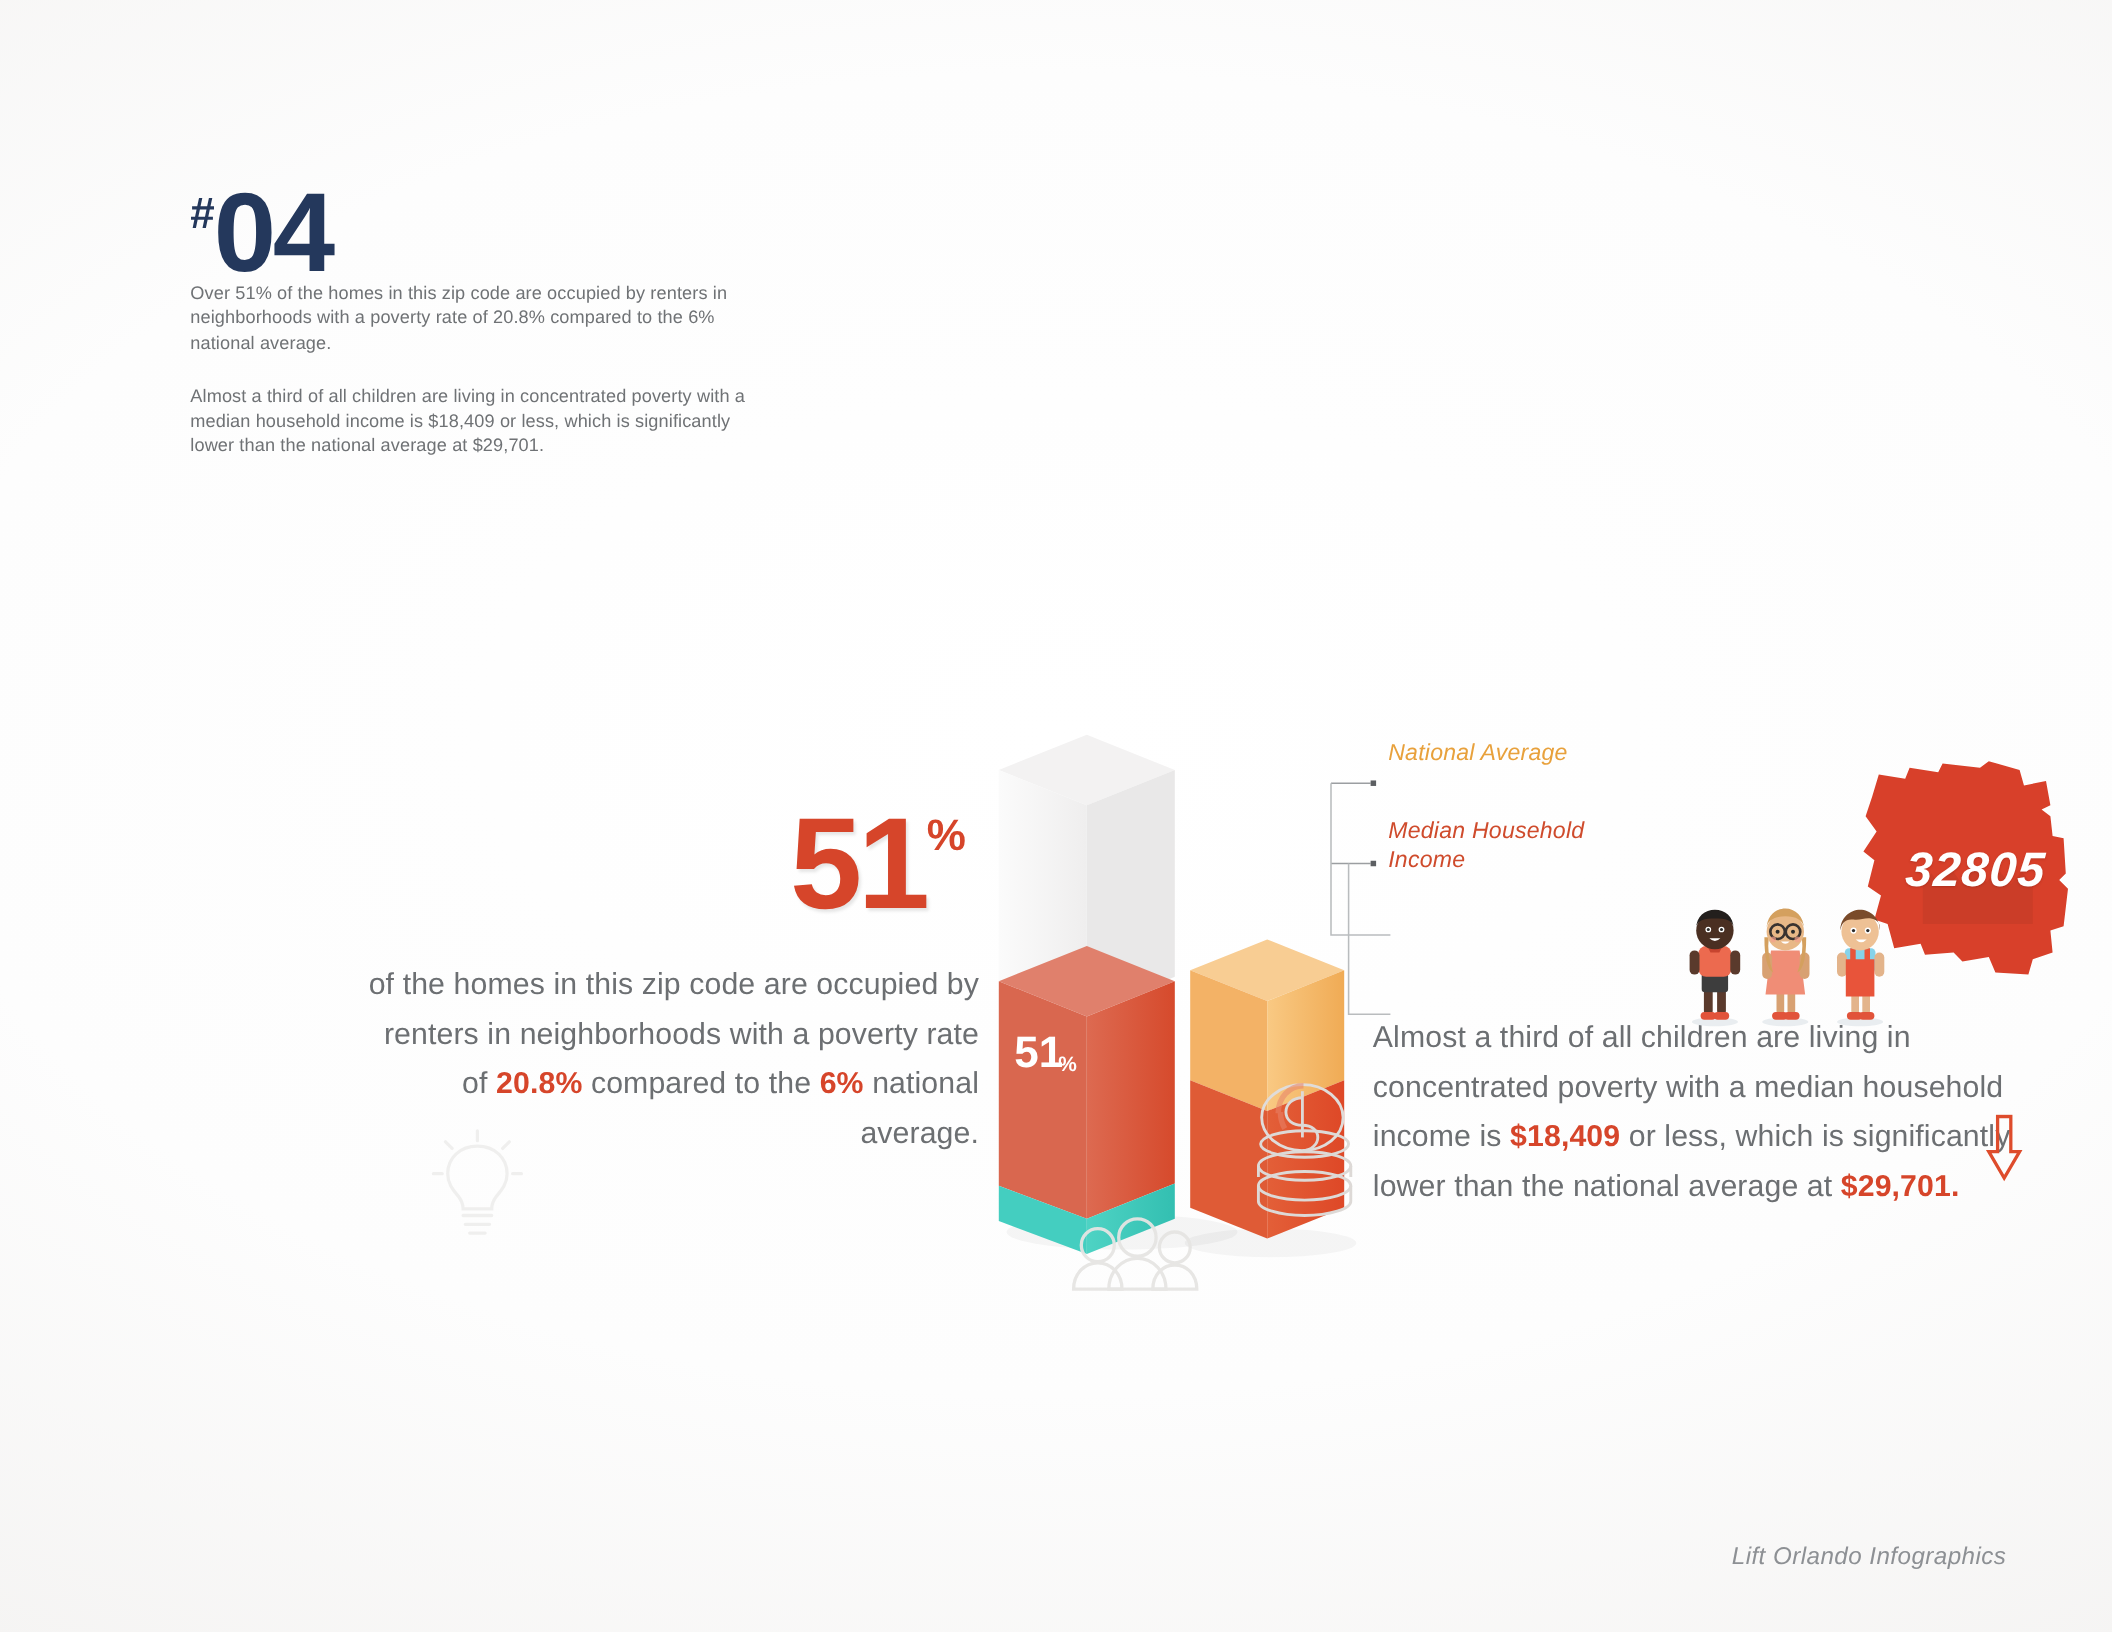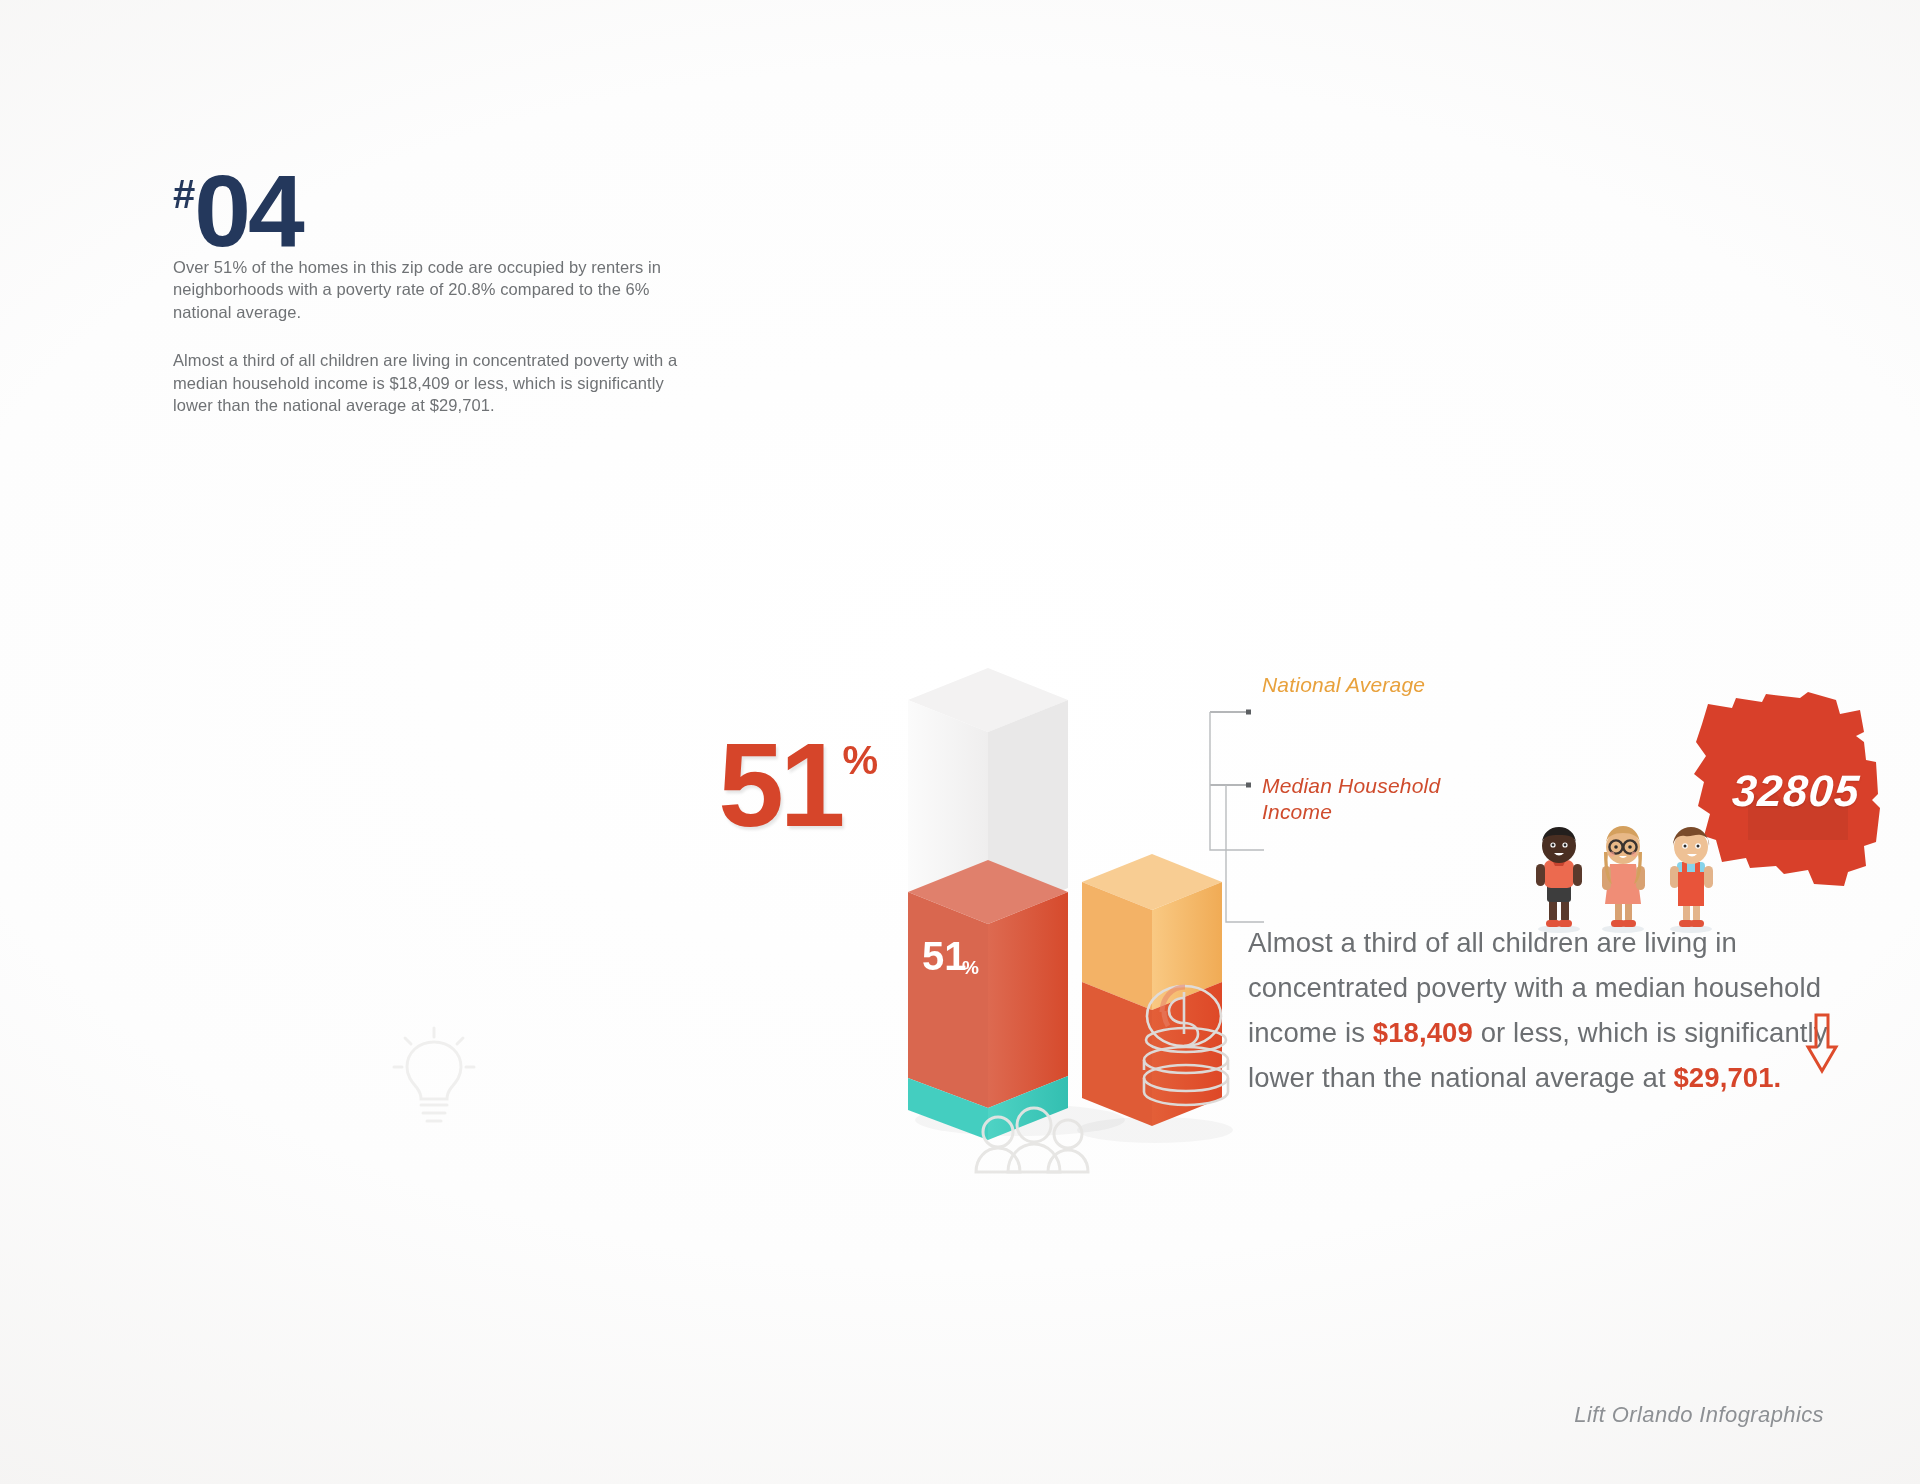--- a/index.html
+++ b/index.html
@@ -114,20 +114,23 @@
       <path d="M46 20c-16 0-27 11-27 25 0 10 6 16 10 21 3 4 4 8 4 11h26c0-3 1-7 4-11 4-5 10-11 10-21 0-14-11-25-27-25z"></path>
       <path d="M33 83h26M35 91h22M39 99h14"></path>
       <path d="M46 6v9M17 16l6 6M75 16l-6 6M6 45h8M78 45h8"></path>
     </g>
   </svg>
 
   <div id="leftstat">
     <div id="bignum-wrap">
       <span id="bignum">51</span><span id="bignum-pct">%</span>
     </div>
+    <div id="leftpara">
+      <span>of the homes in this zip code are occupied by renters in neighborhoods with a poverty rate of </span><span class="redb">20.8%</span><span> compared to the </span><span class="redb">6%</span><span> national average.</span>
+    </div>
   </div>
 
   <svg id="chart" viewBox="0 0 360 600">
     <defs>
       <linearGradient id="gWhiteFront" x1="0" y1="0" x2="1" y2="0">
         <stop offset="0" stop-color="#fbfbfb"></stop>
           <stop offset="1" stop-color="#efeeee"></stop>
       </linearGradient>
       <linearGradient id="gRedFront" x1="0" y1="0" x2="1" y2="0">
         <stop offset="0" stop-color="#dd6a51"></stop>
@@ -217,21 +220,21 @@
   </svg>
 
   <svg style="position:absolute;left:1160px;top:700px;width:120px;height:250px;" viewBox="0 0 120 250">
     <g stroke="#b9bcbe" stroke-width="1.4" fill="none">
       <path d="M50 12 V150 H104"></path>
       <path d="M66 85 V222 H104"></path>
     </g>
   </svg>
 
   <div class="legend-label" id="lg-national" style="position:absolute;left:1262px;top:672px;">National Average</div>
-  <div class="legend-label" id="lg-median" style="position:absolute;left:1262px;top:773px;">Median Household
+  <div class="legend-label" id="lg-median" style="position:absolute;left:1262px;top:743px;">Median Household
 Income</div>
 
   <div id="rightpara">
     <span>Almost a third of all children are living in concentrated poverty with a median household income is </span><span class="redb">$18,409</span><span> or less, which is significantly lower than the national average at </span><span class="redb">$29,701.</span>
   </div>
 
   <svg id="downarrow" viewBox="0 0 34 62">
     <path d="M11 2 h12 v32 h8 L17 58 L3 34 h8 z" fill="none" stroke="#de4c2c" stroke-width="3" stroke-linejoin="miter"></path>
   </svg>
 

